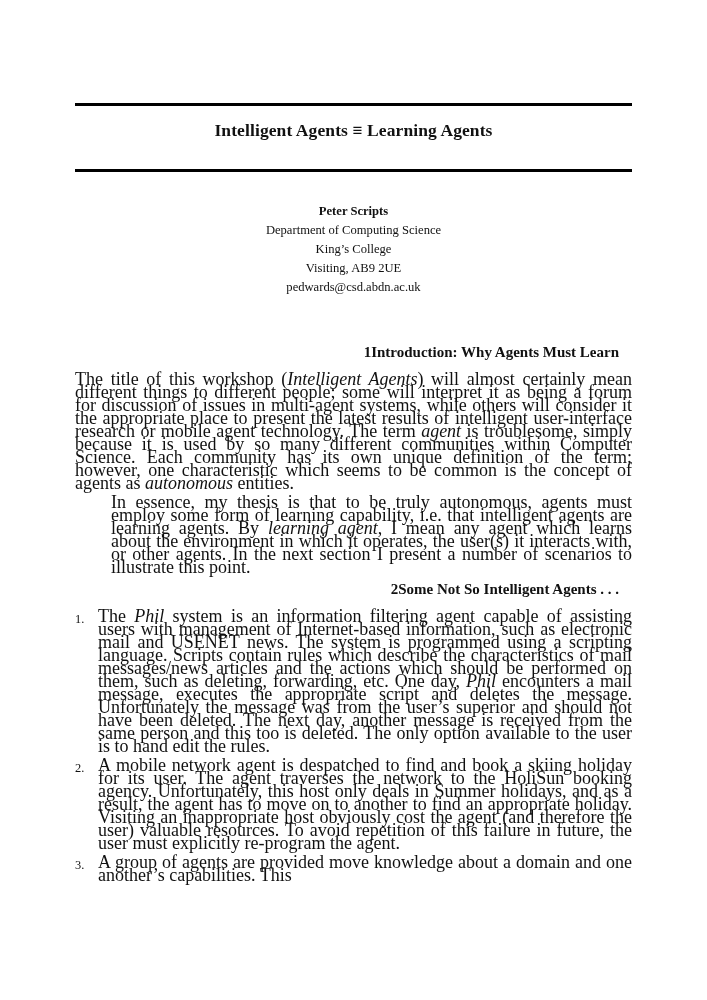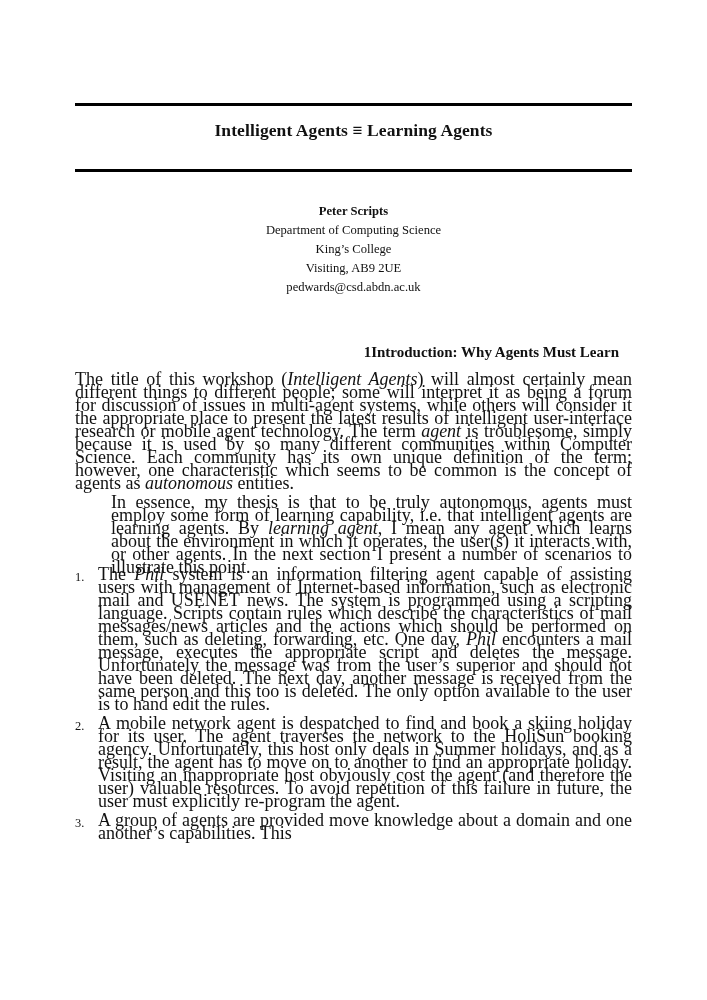--- a/index.html
+++ b/index.html
@@ -49,20 +49,23 @@
 
 <div class="section sec1">
   <h2 class="sec-head">
     <span class="num">1</span><span>Introduction: Why Agents Must Learn</span>
   </h2>
   <p class="para"><span>The title of this workshop (</span><em>Intelligent Agents</em><span>) will almost certainly mean different things to different people; some will interpret it as being a forum for discussion of issues in multi-agent systems, while others will consider it the appropriate place to present the latest results of intelligent user-interface research or mobile agent technology. The term </span><em>agent</em><span> is troublesome, simply because it is used by so many different communities within Computer Science. Each community has its own unique definition of the term; however, one characteristic which seems to be common is the concept of agents as </span><em>autonomous</em><span> entities.</span></p>
   <p class="para"><span>In essence, my thesis is that to be truly autonomous, agents must employ some form of learning capability, i.e. that intelligent agents are learning agents. By </span><em>learning agent</em><span>, I mean any agent which learns about the environment in which it operates, the user(s) it interacts with, or other agents. In the next section I present a number of scenarios to illustrate this point.</span></p>
 </div>
 
 <div class="section sec2">
+  <h2 class="sec-head">
+    <span class="num">2</span><span>Some Not So Intelligent Agents . . .</span>
+  </h2>
   <ol class="items">
     <li>
       <span class="marker">1.</span>
       <p class="para"><span>The </span><em>Phil</em><span> system is an information filtering agent capable of assisting users with management of Internet-based information, such as electronic mail and USENET news.  The system is programmed using a scripting language.  Scripts contain rules which describe the characteristics of mail messages/news articles and the actions which should be performed on them, such as deleting, forwarding, etc. One day, </span><em>Phil</em><span> encounters a mail message, executes the appropriate script and deletes the message. Unfortunately the message was from the user’s superior and should not have been deleted.  The next day, another message is received from the same person and this too is deleted. The only option available to the user is to hand edit the rules.</span></p>
     </li>
     <li>
       <span class="marker">2.</span>
       <p class="para">A mobile network agent is despatched to find and book a skiing holiday for its user. The agent traverses the network to the HoliSun booking agency. Unfortunately, this host only deals in Summer holidays, and as a result, the agent has to move on to another to find an appropriate holiday. Visiting an inappropriate host obviously cost the agent (and therefore the user) valuable resources.  To avoid repetition of this failure in future, the user must explicitly re-program the agent.</p>
     </li>
     <li>

